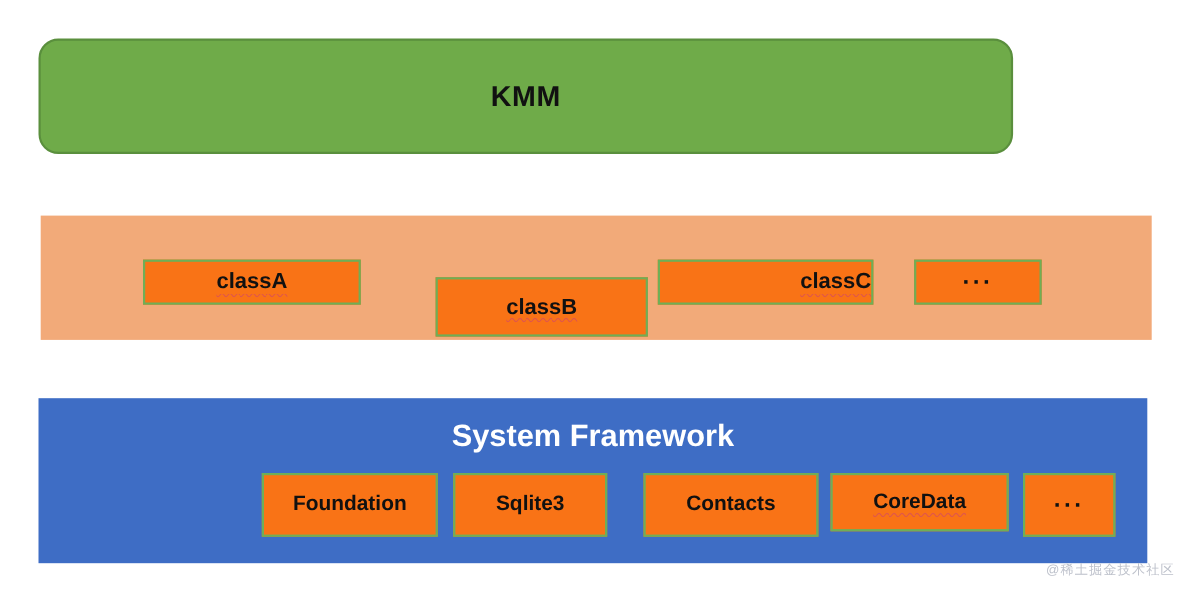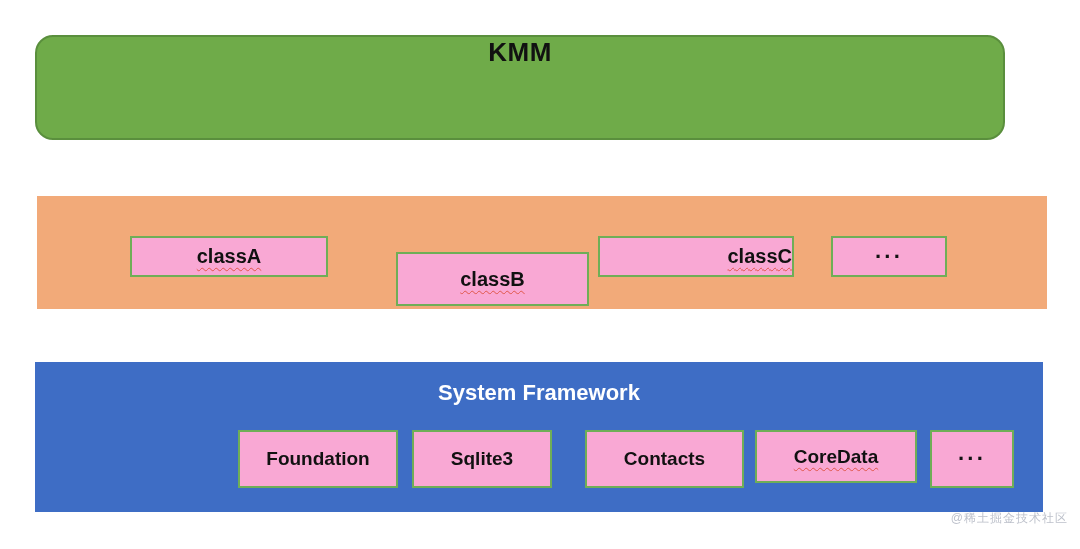--- a/index.html
+++ b/index.html
@@ -11,53 +11,53 @@
   .canvas {
     position: relative;
     width: 1080px;
     height: 549px;
     background: #ffffff;
     overflow: hidden;
   }
   
   .layer { position: absolute; box-sizing: border-box; }
   .layer-kmm {
-    left: 35px; top: 35px; width: 970px; height: 105px;
+    left: 35px; top: 35px; width: 886px; height: 105px;
     background: var(--kmm-fill, #6fab49);
     border: 2px solid var(--kmm-border, #5a8f3d);
     border-radius: 18px;
-    display: flex; justify-content: center;
+    display: flex; align-items: center; justify-content: center;
   }
   .layer-kmm .title {
     color: #111111;
     font-size: 26px;
     font-weight: bold;
     letter-spacing: 0.5px;
   }
   .layer-shared {
     left: 37px; top: 196px; width: 1010px; height: 113px;
     background: var(--shared-fill, #f2aa79);
   }
   .layer-system {
     left: 35px; top: 362px; width: 1008px; height: 150px;
     background: var(--system-fill, #3e6dc5);
   }
   .layer-system .title {
     position: absolute;
     left: 0; right: 0; top: 18px;
     text-align: center;
     color: #ffffff;
-    font-size: 22px;
+    font-size: 28px;
     font-weight: bold;
   }
   
   .box {
     position: absolute;
     box-sizing: border-box;
-    background: #f9a8d4;
+    background: #f97316;
     border: 2px solid var(--box-border, #6fae57);
     display: flex; align-items: center; justify-content: center;
   }
   .box .lbl {
     color: #111111;
     font-weight: bold;
     font-size: 20px;
     white-space: nowrap;
   }
   .box .lbl.sp {

